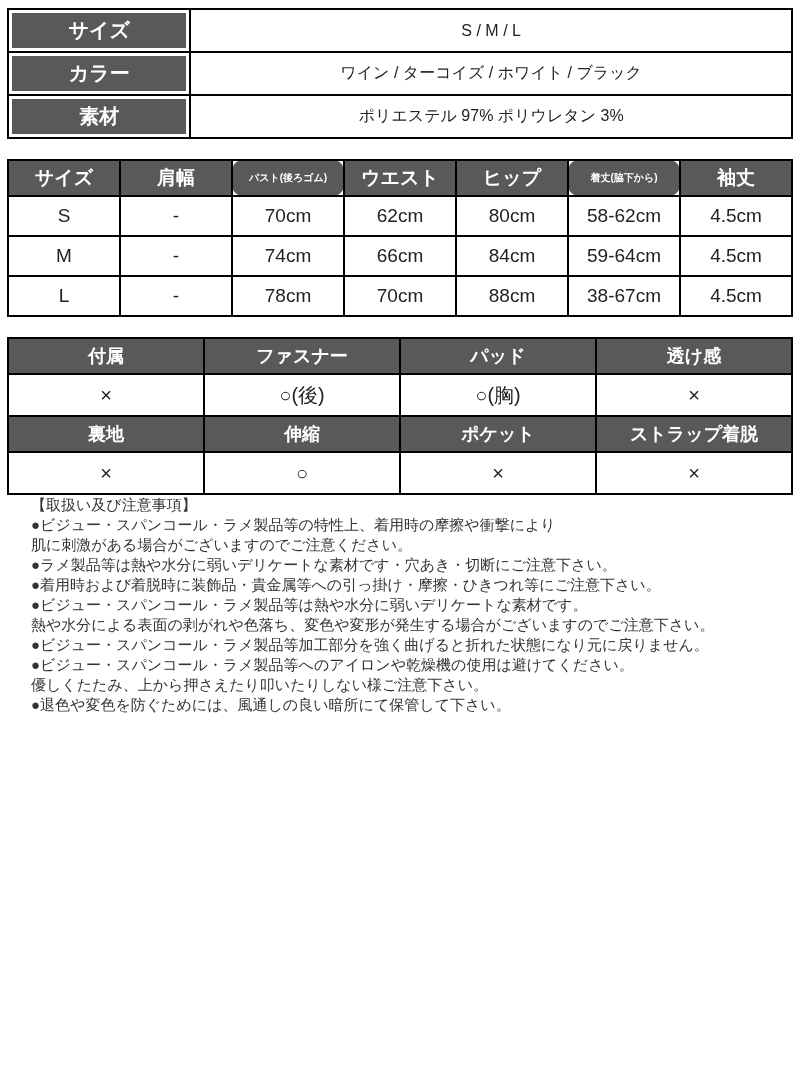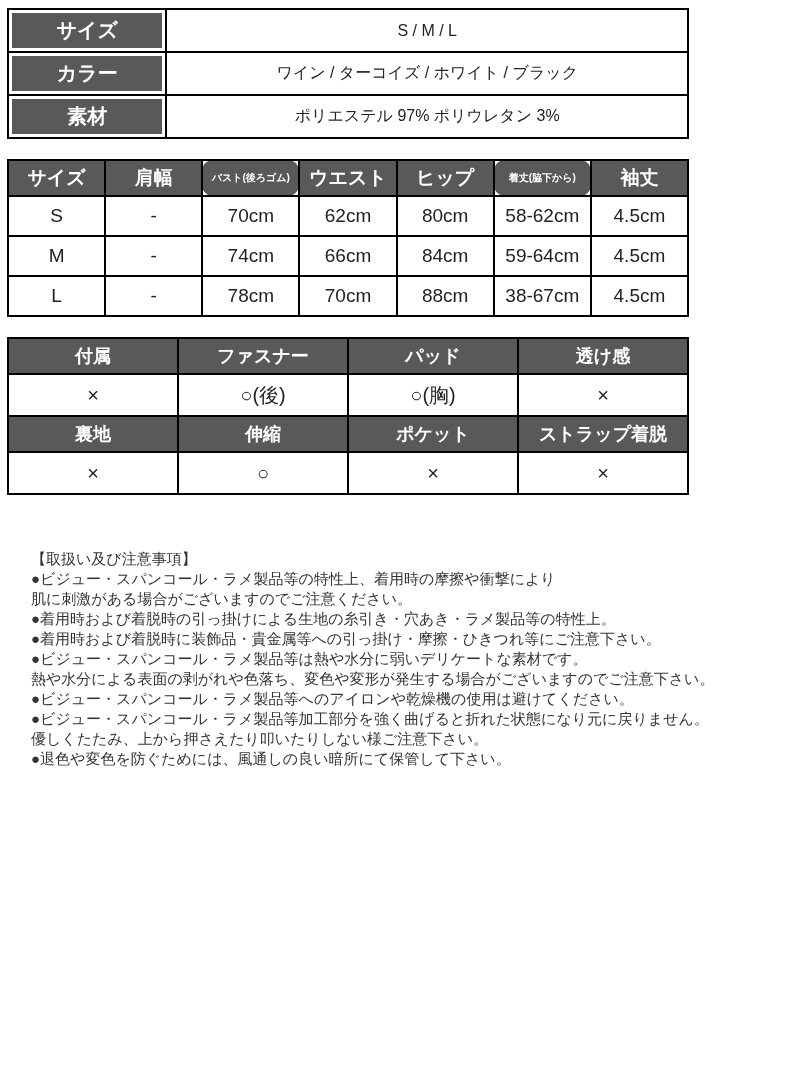--- a/index.html
+++ b/index.html
@@ -3,21 +3,21 @@
 <meta charset="utf-8">
 <style>
   html, body { margin: 0; padding: 0; }
   body {
     width: 800px; height: 1067px; background: #ffffff;
     font-family: "Liberation Sans", sans-serif; color: #1a1a1a;
     overflow: hidden;
   }
   .page { padding: 8px 7px 0 7px; box-sizing: border-box; }
 
-  table { width: 682px; border-collapse: collapse; table-layout: fixed; }
+  table { width: 786px; border-collapse: collapse; table-layout: fixed; }
   th, td {
     border: 2px solid #000000;
     text-align: center; vertical-align: middle;
     overflow: hidden; white-space: nowrap;
     padding: 0;
   }
   .hdr { background: #595959; color: #ffffff; font-weight: bold; }
 
   
   .spec th { width: 23%; height: 41px; font-size: 20px; }
@@ -30,21 +30,21 @@
   .size th.sm { font-size: 10px; border-radius: 11px; }
   .size td { height: 38px; font-size: 19px; color: #222; }
 
   
   .feature { margin-top: 20px; }
   .feature th { height: 34px; font-size: 18px; }
   .feature td { height: 40px; font-size: 20px; color: #222; }
 
   
   .notes {
-    margin-top: 54px; padding-left: 24px; padding-right: 10px;
+    padding-left: 24px; padding-right: 10px;
     font-size: 15px; line-height: 20px; color: #333333;
   }
   .notes div { white-space: nowrap; }
 </style>
 </head>
 <body>
 
 <div class="page">
 
   <table class="spec">
@@ -131,23 +131,23 @@
       <td>×</td>
       <td>×</td>
     </tr>
   </tbody>
     </table>
 
   <div class="notes">
     <div>【取扱い及び注意事項】</div>
     <div>●ビジュー・スパンコール・ラメ製品等の特性上、着用時の摩擦や衝撃により</div>
     <div>肌に刺激がある場合がございますのでご注意ください。</div>
-    <div>●着用時および着脱時の引っ掛けによる生地の糸引き・穴あき・ラメ製品等の特性上。</div>
+    <div>●ラメ製品等は熱や水分に弱いデリケートな素材です・穴あき・切断にご注意下さい。</div>
     <div>●着用時および着脱時に装飾品・貴金属等への引っ掛け・摩擦・ひきつれ等にご注意下さい。</div>
     <div>●ビジュー・スパンコール・ラメ製品等は熱や水分に弱いデリケートな素材です。</div>
     <div>熱や水分による表面の剥がれや色落ち、変色や変形が発生する場合がございますのでご注意下さい。</div>
+    <div>●ビジュー・スパンコール・ラメ製品等加工部分を強く曲げると折れた状態になり元に戻りません。</div>
     <div>●ビジュー・スパンコール・ラメ製品等へのアイロンや乾燥機の使用は避けてください。</div>
-    <div>●ビジュー・スパンコール・ラメ製品等加工部分を強く曲げると折れた状態になり元に戻りません。</div>
     <div>優しくたたみ、上から押さえたり叩いたりしない様ご注意下さい。</div>
     <div>●退色や変色を防ぐためには、風通しの良い暗所にて保管して下さい。</div>
   </div>
 
 </div>
 
 </body></html>

